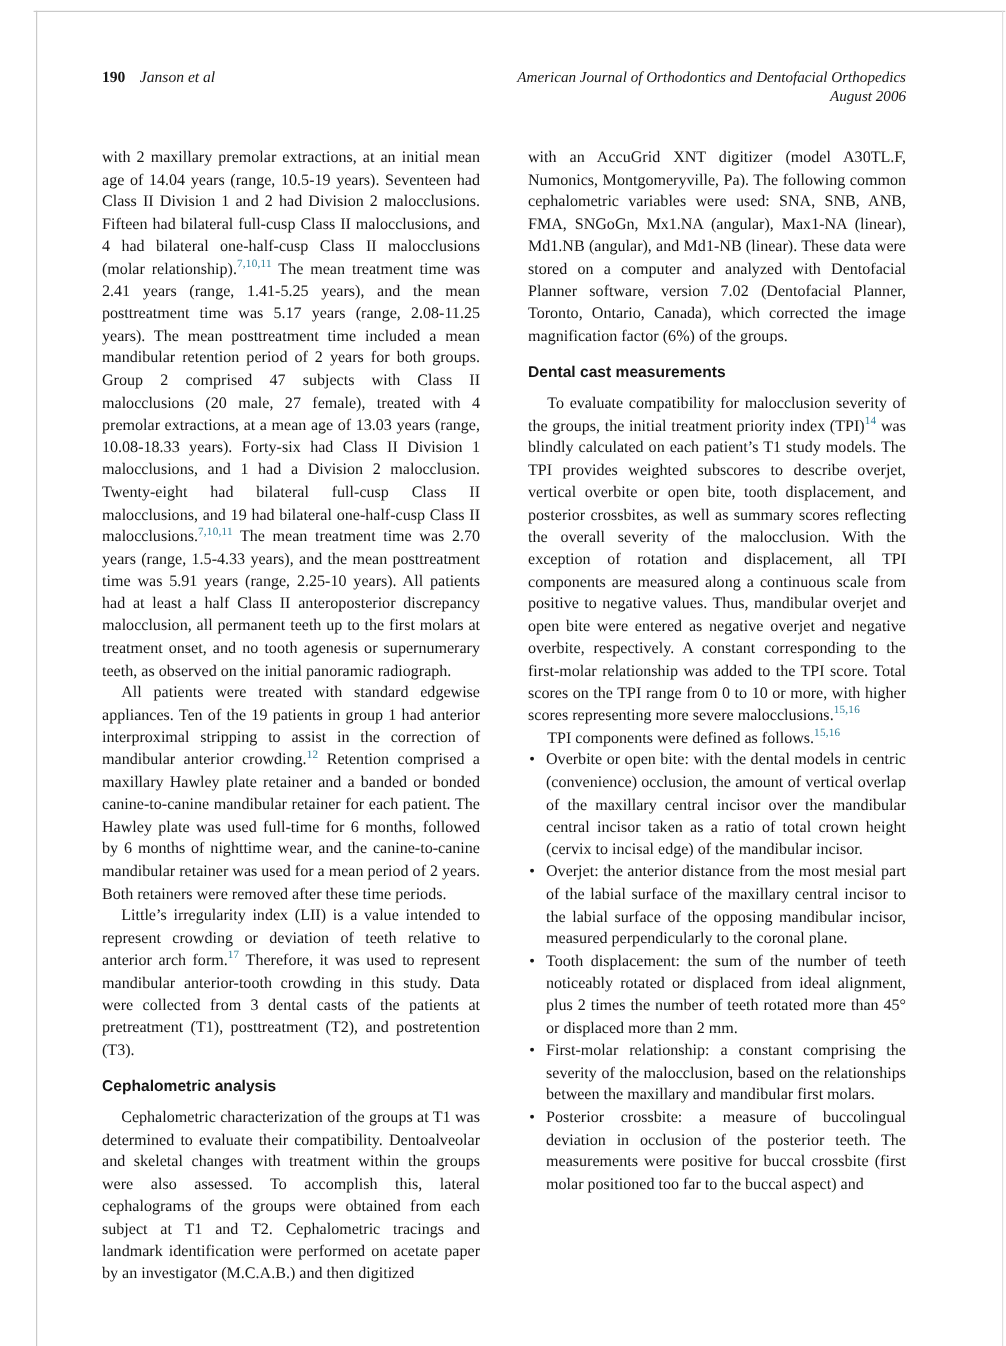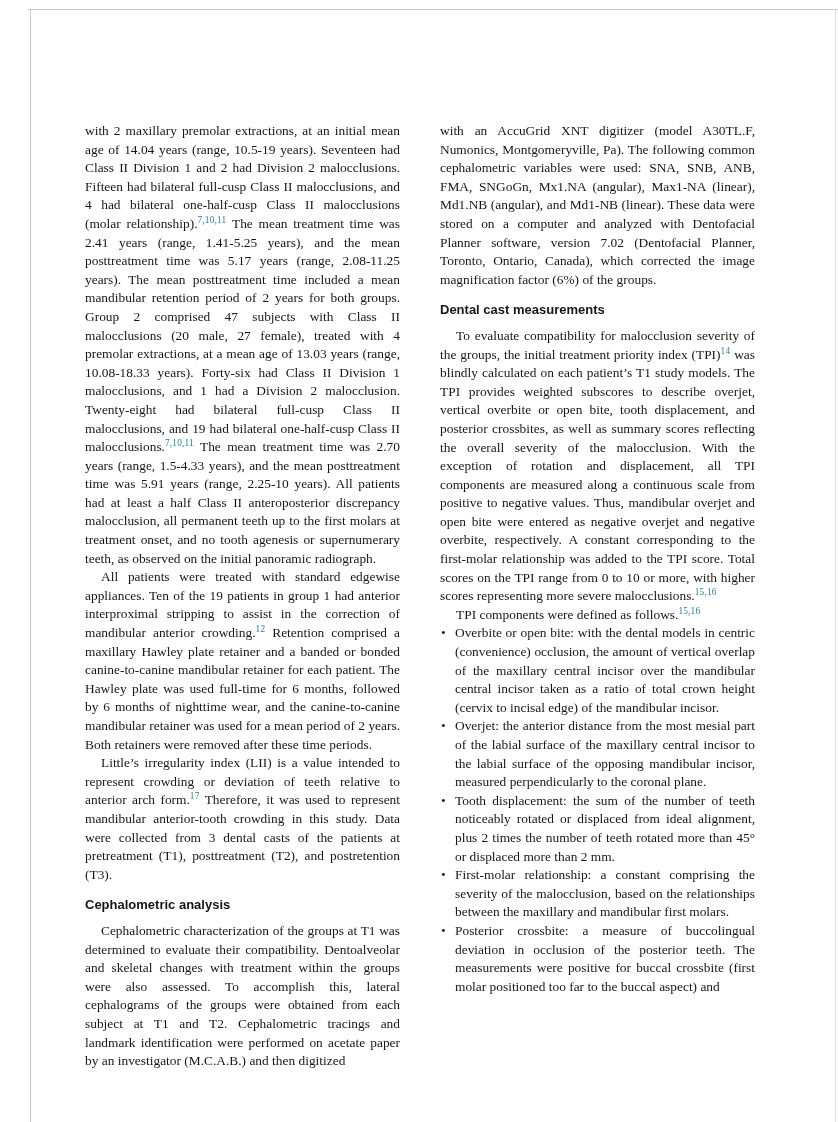--- a/index.html
+++ b/index.html
@@ -79,20 +79,29 @@
   }
 </style>
 </head>
 <body>
 
 <div class="page">
   <div class="scan-line top"></div>
   <div class="scan-line left"></div>
   <div class="scan-line right"></div>
 
+  <header class="page-header">
+    <div class="header-left">
+      <span class="page-number">190</span><span class="authors">Janson et al</span>
+    </div>
+    <div class="header-right">
+      <div class="journal-name">American Journal of Orthodontics and Dentofacial Orthopedics</div>
+      <div class="issue-date">August 2006</div>
+    </div>
+  </header>
 
   <main class="content">
     <div class="column" id="col-left">
         <p class="para">with 2 maxillary premolar extractions, at an initial mean age of 14.04 years (range, 10.5-19 years). Seventeen had Class II Division 1 and 2 had Division 2 malocclusions. Fifteen had bilateral full-cusp Class II malocclusions, and 4 had bilateral one-half-cusp Class II malocclusions (molar relationship).<sup class="ref">7,10,11</sup> The mean treatment time was 2.41 years (range, 1.41-5.25 years), and the mean posttreatment time was 5.17 years (range, 2.08-11.25 years). The mean posttreatment time included a mean mandibular retention period of 2 years for both groups. Group 2 comprised 47 subjects with Class II malocclusions (20 male, 27 female), treated with 4 premolar extractions, at a mean age of 13.03 years (range, 10.08-18.33 years). Forty-six had Class II Division 1 malocclusions, and 1 had a Division 2 malocclusion. Twenty-eight had bilateral full-cusp Class II malocclusions, and 19 had bilateral one-half-cusp Class II malocclusions.<sup class="ref">7,10,11</sup> The mean treatment time was 2.70 years (range, 1.5-4.33 years), and the mean posttreatment time was 5.91 years (range, 2.25-10 years). All patients had at least a half Class II anteroposterior discrepancy malocclusion, all permanent teeth up to the first molars at treatment onset, and no tooth agenesis or supernumerary teeth, as observed on the initial panoramic radiograph.</p>
         <p class="para indent">All patients were treated with standard edgewise appliances. Ten of the 19 patients in group 1 had anterior interproximal stripping to assist in the correction of mandibular anterior crowding.<sup class="ref">12</sup> Retention comprised a maxillary Hawley plate retainer and a banded or bonded canine-to-canine mandibular retainer for each patient. The Hawley plate was used full-time for 6 months, followed by 6 months of nighttime wear, and the canine-to-canine mandibular retainer was used for a mean period of 2 years. Both retainers were removed after these time periods.</p>
         <p class="para indent">Little’s irregularity index (LII) is a value intended to represent crowding or deviation of teeth relative to anterior arch form.<sup class="ref">17</sup> Therefore, it was used to represent mandibular anterior-tooth crowding in this study. Data were collected from 3 dental casts of the patients at pretreatment (T1), posttreatment (T2), and postretention (T3).</p>
         <h3 class="section-heading">Cephalometric analysis</h3>
         <p class="para indent">Cephalometric characterization of the groups at T1 was determined to evaluate their compatibility. Dentoalveolar and skeletal changes with treatment within the groups were also assessed. To accomplish this, lateral cephalograms of the groups were obtained from each subject at T1 and T2. Cephalometric tracings and landmark identification were performed on acetate paper by an investigator (M.C.A.B.) and then digitized</p>
       </div>
     <div class="column" id="col-right">

